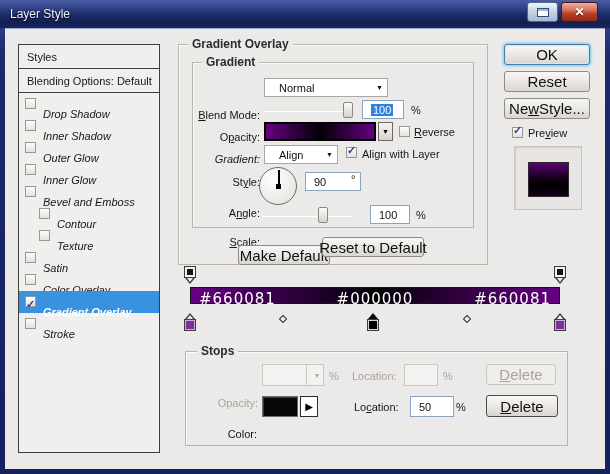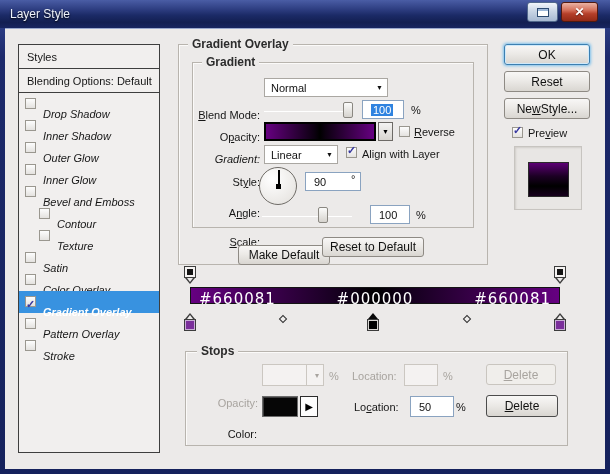--- a/index.html
+++ b/index.html
@@ -10,26 +10,26 @@
   .winbtn{position:absolute;top:2px;height:20px;border-radius:3px;display:flex;align-items:center;justify-content:center;}
   .auxbtn{left:527px;width:31px;background:linear-gradient(180deg,#f2f6fb,#c9d5e5 45%,#a7b9d2);border:1px solid #51688c;}
   .auxglyph{width:12px;height:9px;border:1px solid #2d4a70;background:#fff;box-shadow:inset 0 2px 0 #9db8d8;}
   .closebtn{left:561px;width:37px;background:linear-gradient(180deg,#eab2a4,#d4705a 40%,#b53f29 60%,#932a16);border:1px solid #521a0f;color:#fff;font-size:12px;font-weight:bold;text-shadow:0 1px 1px #5c1207;}
   .client{position:absolute;left:5px;top:28px;width:600px;height:441px;background:#eceae9;border-top:1px solid #9aa8cd;}
   .canvas{position:absolute;left:0;top:0;width:610px;height:474px;}
 
   .lbl{position:absolute;font-size:11px;color:#161616;white-space:nowrap;}
   .rlbl{text-align:right;margin-top:27px;}
   .dis{color:#a8a49f !important;}
-  .select{position:absolute;background:#fff;border:1px solid #aaa7a2;font-size:11px;color:#111;display:flex;align-items:center;padding:0 6px;}
+  .select{position:absolute;background:#fff;border:1px solid #aaa7a2;font-size:11px;color:#111;display:flex;align-items:center;padding:0 14px;}
   .select .arrow{position:absolute;right:4px;font-size:7px;color:#111;line-height:1;}
   .box{position:absolute;background:#fff;border:1px solid #8aa3c0;font-size:11px;color:#111;display:flex;align-items:center;padding:0 8px;}
   .box.gray{border-color:#cbc7c1;background:#f4f2f1;}
   .sel{background:#2f83e0;color:#fff;padding:0 2px;}
-  .btn{position:absolute;font-size:12px;color:#111;display:flex;align-items:center;justify-content:center;border:1px solid #8e8a84;border-radius:3px;background:linear-gradient(180deg,#f8f7f6,#eceae7 45%,#d9d6d1);white-space:nowrap;}
+  .btn{position:absolute;font-size:15px;color:#111;display:flex;align-items:center;justify-content:center;border:1px solid #8e8a84;border-radius:3px;background:linear-gradient(180deg,#f8f7f6,#eceae7 45%,#d9d6d1);white-space:nowrap;}
   .btn.disbtn{border-color:#c9c5bf;background:#f0eeeb;color:#a8a49f;}
   .btn.strong{border-color:#4c4c4c;}
   .btn.default{border-color:#3c7fb1;box-shadow:0 0 3px 1px #7cc0ec, inset 0 0 0 1px #cfe9fa;}
   .cb{position:absolute;width:11px;height:11px;background:linear-gradient(180deg,#fdfdfd,#e4e2df);border:1px solid #9a978f;}
   .cb .check{position:absolute;left:0;top:-4px;font-size:11px;font-weight:bold;color:#39399f;}
   .track{position:absolute;height:1px;background:#8f8c87;border-bottom:1px solid #ffffff;}
   .thumb{position:absolute;width:10px;height:16px;background:linear-gradient(180deg,#fbfbfa,#d6d3ce);border:1px solid #8a8781;border-radius:2px;}
   .groupbox{position:absolute;border:1px solid #b8b4ae;box-shadow:1px 1px 0 #fbfaf9 inset;}
   .grouplabel{position:absolute;font-size:12px;font-weight:bold;color:#2c2c2c;background:#eceae9;padding:0 4px;white-space:nowrap;}
 
@@ -129,24 +129,20 @@
         <span class="sblabel">Color Overlay</span>
       </div>
       <div class="sbrow sbitem selected">
         <span class="cb">
             <span class="check">✓</span>
           </span>
         <span class="sblabel">Gradient Overlay</span>
       </div>
       <div class="sbrow sbitem">
         <span class="cb"></span>
-        <span class="sblabel">Pattern Overlay</span>
-      </div>
-      <div class="sbrow sbitem">
-        <span class="cb"></span>
         <span class="sblabel">Stroke</span>
       </div>
     </div>
 
     <div class="groupbox" style="left:178px;top:44px;width:310px;height:221px;"></div>
     <div class="grouplabel" style="left:188px;top:37px;">Gradient Overlay</div>
     <div class="groupbox" style="left:192px;top:62px;width:282px;height:166px;"></div>
     <div class="grouplabel" style="left:202px;top:55px;">Gradient</div>
 
     <div class="lbl rlbl" style="left:192px;top:82px;width:68px;"><u>B</u>lend Mode:</div>
@@ -166,21 +162,21 @@
     <div class="lbl rlbl" style="left:192px;top:126px;width:68px;font-style:italic;">Gradient:</div>
     <div style="position:absolute;left:264px;top:122px;width:112px;height:19px;border:2px solid #000;background:linear-gradient(90deg,#660081,#0c0010 45%,#000 50%,#0c0010 55%,#660081);"></div>
     <div class="swatchbtn">
       <span>▼</span>
     </div>
     <span class="cb" style="left:399px;top:126px;"></span>
     <div class="lbl" style="left:414px;top:126px;"><u>R</u>everse</div>
 
     <div class="lbl rlbl" style="left:192px;top:149px;width:68px;">St<u>y</u>le:</div>
     <div class="select" style="left:264px;top:145px;width:74px;height:19px;">
-      <span>Linear</span>
+      <span>Align</span>
       <span class="arrow">▼</span>
     </div>
     <span class="cb" style="left:346px;top:147px;">
         <span class="check">✓</span>
       </span>
     <div class="lbl" style="left:362px;top:148px;">Align with Layer</div>
 
     <div class="lbl rlbl" style="left:192px;top:180px;width:68px;">A<u>n</u>gle:</div>
     <div class="dial">
       <div class="needle"></div>

